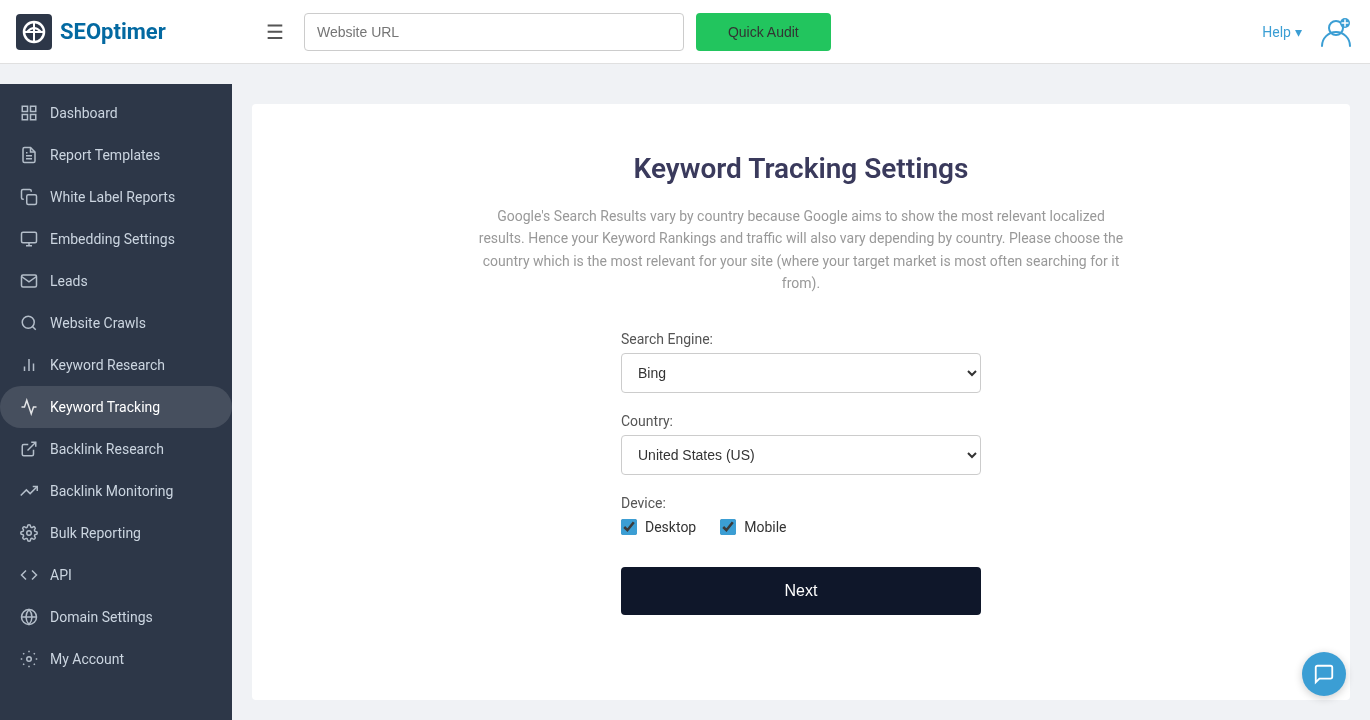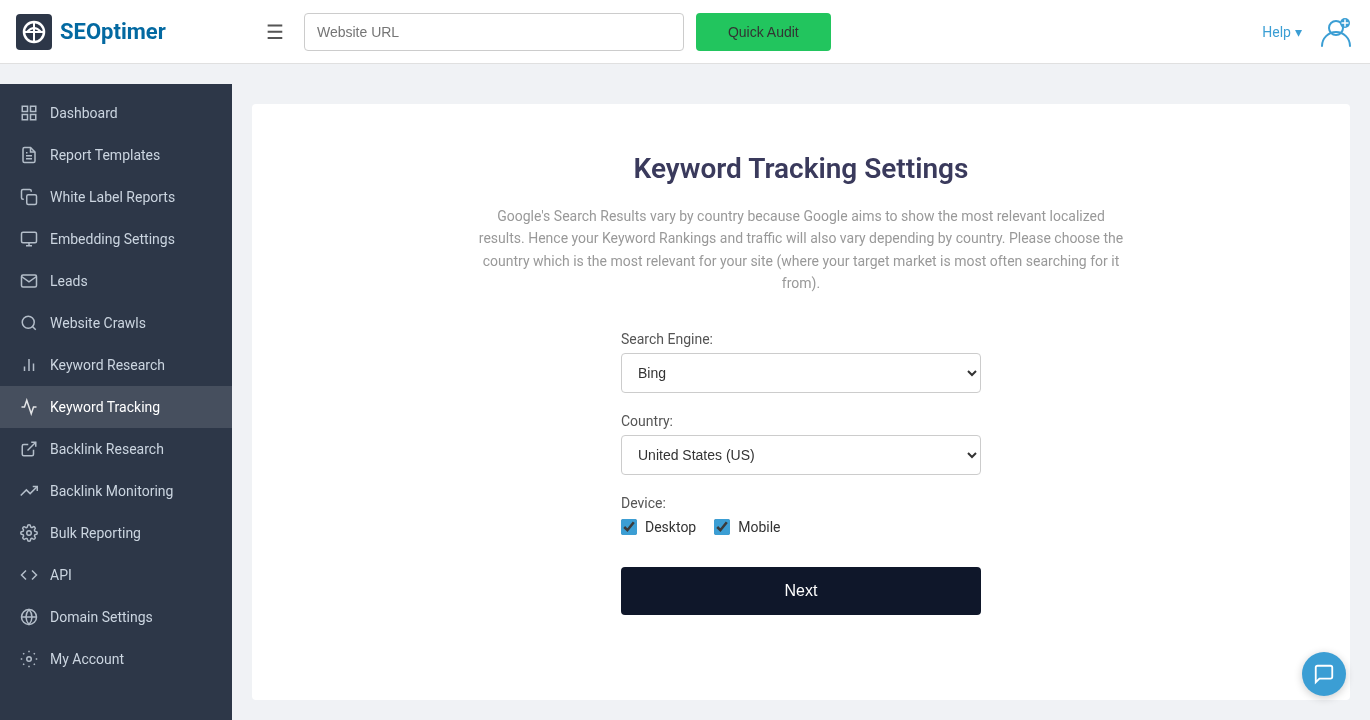--- a/index.html
+++ b/index.html
@@ -95,21 +95,21 @@
     .sidebar-item {
       display: flex;
       align-items: center;
       gap: 12px;
       padding: 12px 20px;
       color: #cbd5e0;
       font-size: 14px;
       cursor: pointer;
       transition: background 0.15s;
     }
-    .sidebar-item.active { background: rgba(255,255,255,0.12); color: #fff; }
+    .sidebar-item.active { background: rgba(255,255,255,0.12); color: #fff; border-radius: 21px; }
     .sidebar-icon {
       width: 18px;
       height: 18px;
       flex-shrink: 0;
       opacity: 0.85;
     }
 
     
     .main-content {
       flex: 1;
@@ -163,21 +163,21 @@
       color: #333;
       background: #fff;
       cursor: pointer;
       appearance: auto;
     }
     .device-group {
       margin-bottom: 32px;
     }
     .device-options {
       display: flex;
-      gap: 18px;
+      gap: 24px;
       align-items: center;
       margin-top: 8px;
     }
     .device-option {
       display: flex;
       align-items: center;
       gap: 8px;
       font-size: 14px;
       color: #333;
       cursor: pointer;

